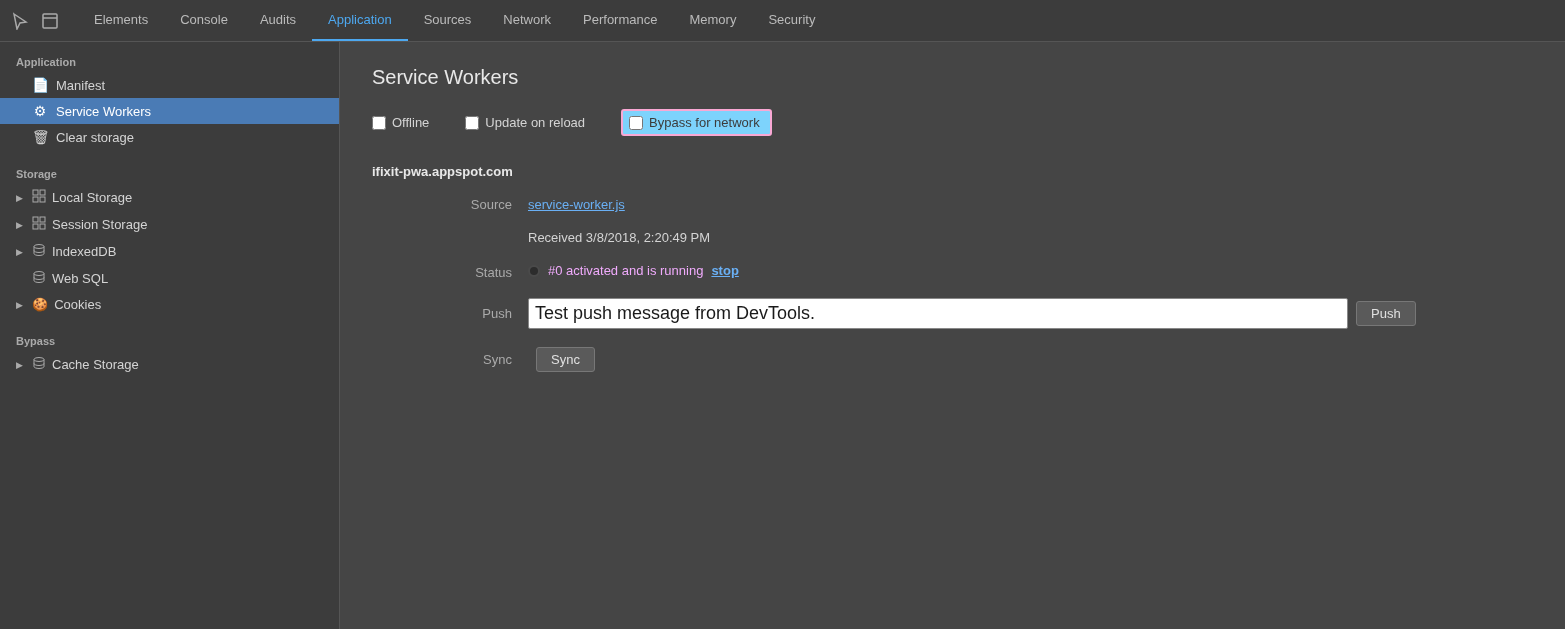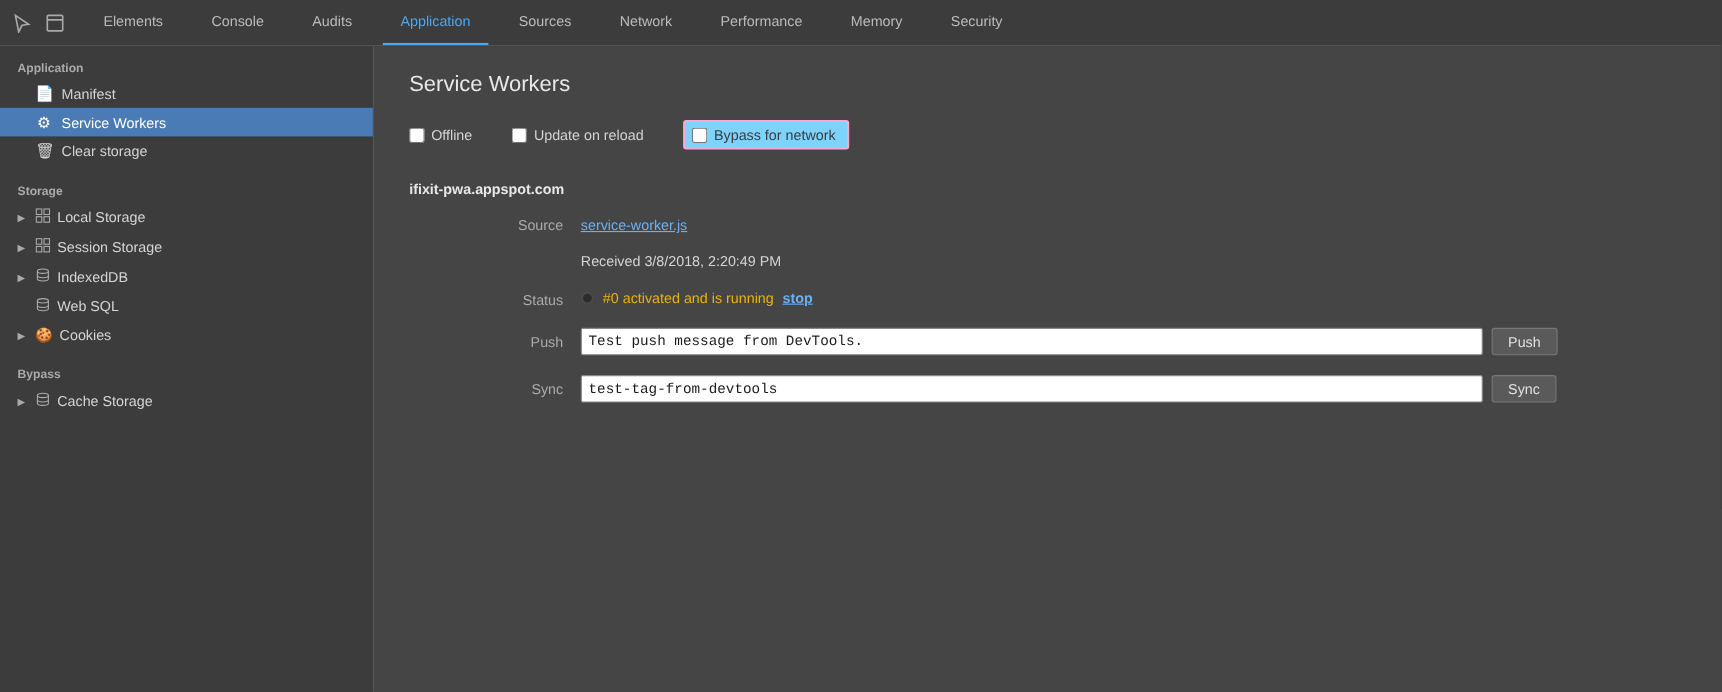--- a/index.html
+++ b/index.html
@@ -37,21 +37,21 @@
       display: flex;
       align-items: center;
       justify-content: center;
       color: #aaa;
       cursor: pointer;
       font-size: 16px;
     }
     .nav-tabs {
       display: flex;
       height: 100%;
-      gap: 12px;
+      gap: 0;
     }
     .nav-tab {
       padding: 0 16px;
       height: 100%;
       display: flex;
       align-items: center;
       color: #bbb;
       cursor: pointer;
       font-size: 13px;
       border-bottom: 2px solid transparent;
@@ -230,21 +230,21 @@
       border-radius: 50%;
       background: #2d2d2d;
       flex-shrink: 0;
       border: 2px solid #888;
     }
     .status-dot.running {
       background: #2c2c2c;
       border-color: #4a4a4a;
     }
     .status-text {
-      color: #eab308;
+      color: #f0abfc;
       font-size: 13px;
     }
     .status-link {
       color: #6ab0f5;
       text-decoration: underline;
       cursor: pointer;
       font-size: 13px;
       font-weight: bold;
     }
 
@@ -263,22 +263,22 @@
       margin-right: 16px;
       font-size: 13px;
     }
     .action-input {
       flex: 1;
       max-width: 820px;
       background: #fff;
       border: 1px solid #888;
       border-radius: 2px;
       padding: 4px 6px;
-      font-size: 13px;
-      font-family: Liberation Mono, monospace;
+      font-size: 18px;
+      font-family: Liberation Sans, sans-serif;
       color: #1a1a1a;
       outline: none;
     }
     .action-button {
       margin-left: 8px;
       padding: 4px 14px;
       background: #5a5a5a;
       border: 1px solid #777;
       border-radius: 3px;
       color: #e0e0e0;
@@ -473,20 +473,19 @@
       </div>
 
       <div class="action-row">
         <span class="action-label">Push</span>
         <input class="action-input" type="text" value="Test push message from DevTools." style="">
         <button class="action-button">Push</button>
       </div>
 
       <div class="action-row">
         <span class="action-label">Sync</span>
-        <input class="action-input" type="text" value="test-tag-from-devtools" style="">
         <button class="action-button">Sync</button>
       </div>
 
     </div>
   </div>
 
 </div>
 
 </body></html>

